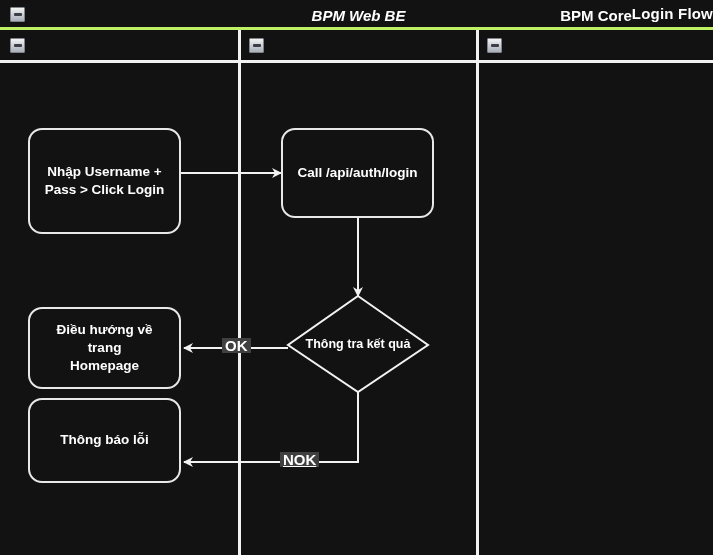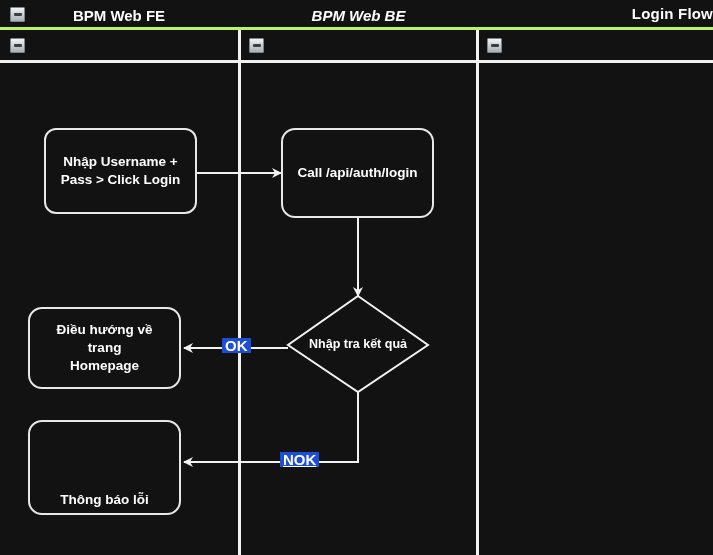--- a/index.html
+++ b/index.html
@@ -133,21 +133,21 @@
     font-weight: bold;
     white-space: nowrap;
     pointer-events: none;
   }
   
   .edge-label {
     position: absolute;
     color: #ffffff;
     font-size: 15px;
     font-weight: bold;
-    background: #1d4ed8;
+    background: #404040;
     padding: 0 3px;
     line-height: 1;
   }
   svg.flowlayer {
     position: absolute;
     left: 0;
     top: 0;
     width: 713px;
     height: 555px;
     pointer-events: none;
@@ -160,34 +160,34 @@
 
   <div class="pool-title">
     <span class="pool-title-text">Login Flow</span>
   </div>
   <div class="collapse-icon" style="left:10px; top:7px;">
     <span class="bar"></span>
   </div>
 
   <div class="lane-header-band"></div>
 
-  <div class="lane-header" style="left:0px; width:238px;">
-    <span class="lane-header-text">BPM Web FE</span>
-  </div>
   <div class="collapse-icon" style="left:10px; top:38px;">
     <span class="bar"></span>
   </div>
 
   <div class="lane-header" style="left:241px; width:235px;font-style:italic;">
     <span class="lane-header-text">BPM Web BE</span>
   </div>
   <div class="collapse-icon" style="left:249px; top:38px;">
     <span class="bar"></span>
   </div>
 
+  <div class="lane-header" style="left:479px; width:234px;">
+    <span class="lane-header-text">BPM Core</span>
+  </div>
   <div class="collapse-icon" style="left:487px; top:38px;">
     <span class="bar"></span>
   </div>
 
   <div class="header-divider" style="left:238px;"></div>
   <div class="header-divider" style="left:476px;"></div>
   <div class="lane-divider" style="left:238px;"></div>
   <div class="lane-divider" style="left:476px;"></div>
 
   <svg class="flowlayer" viewBox="0 0 713 555">
@@ -201,38 +201,38 @@
 
     <path d="M358,218 L358,296" stroke="#f2f2f2" stroke-width="2" fill="none" marker-end="url(#arrowopen)"></path>
 
     <path d="M288,348 L184,348" stroke="#f2f2f2" stroke-width="2" fill="none" marker-end="url(#arrowopen)"></path>
 
     <path d="M358,392 L358,462 L184,462" stroke="#f2f2f2" stroke-width="2" fill="none" marker-end="url(#arrowopen)"></path>
 
     <polygon points="358,296 428,345 358,392 288,345" stroke="#f2f2f2" stroke-width="2" fill="#121212"></polygon>
   </svg>
 
-  <div class="task" style="left:44px; top:128px; width:153px; height:86px;border-radius:12px;">
+  <div class="task" style="left:28px; top:128px; width:153px; height:106px;">
     <span>Nhập Username +
 Pass &gt; Click Login</span>
   </div>
 
   <div class="task" style="left:28px; top:307px; width:153px; height:82px;">
     <span>Điều hướng về trang
 Homepage</span>
   </div>
 
   <div class="task" style="left:281px; top:128px; width:153px; height:90px;">
     <span>Call /api/auth/login</span>
   </div>
 
-  <div class="task" style="left:28px; top:420px; width:153px; height:95px;align-items:flex-end;">
+  <div class="task" style="left:28px; top:398px; width:153px; height:85px;">
     <span>Thông báo lỗi</span>
   </div>
 
   <div class="gateway-wrap" style="left:288px; top:296px; width:140px; height:96px;">
-    <span class="gateway-label">Nhập tra kết quả</span>
+    <span class="gateway-label">Thông tra kết quả</span>
   </div>
 
   <div class="edge-label" style="left:222px; top:338px;">OK</div>
   <div class="edge-label" style="left:280px; top:452px;text-decoration:underline;">NOK</div>
 
 </div>
 
 </body></html>

